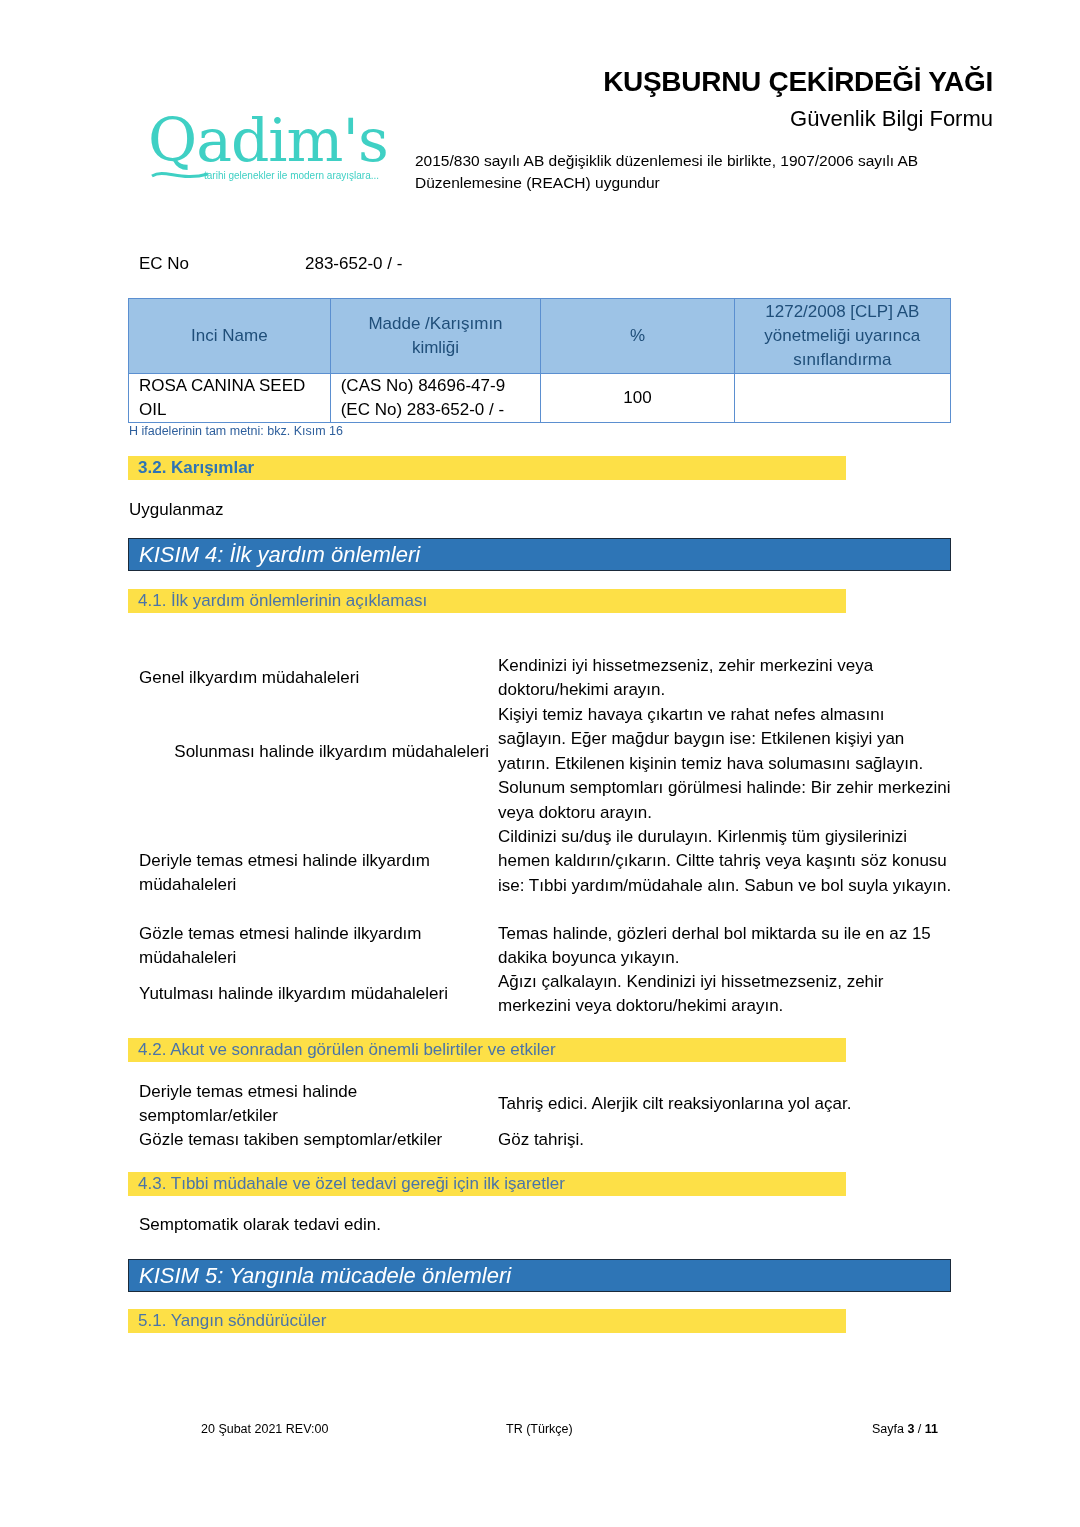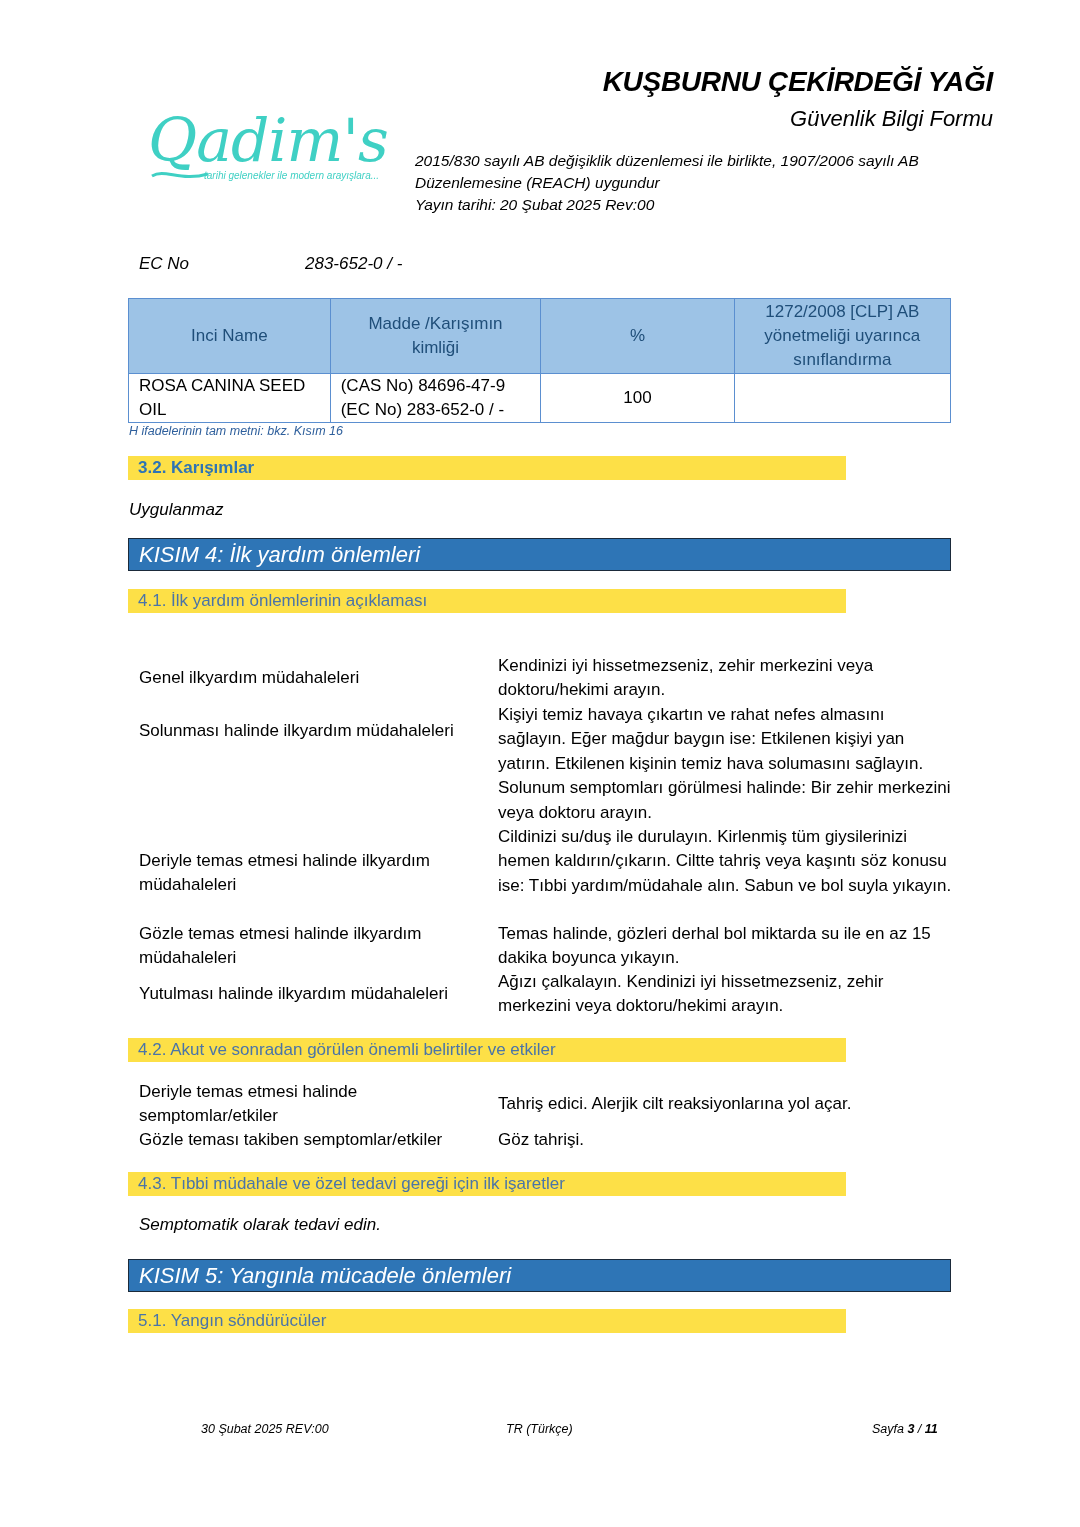--- a/index.html
+++ b/index.html
@@ -1,17 +1,17 @@
 <!DOCTYPE html>
 <html><head>
 <meta charset="utf-8">
 <style>
   html, body { margin:0; padding:0; background:#ffffff; }
   body { width:1080px; height:1527px; position:relative; font-family:"Liberation Sans", sans-serif; color:#000; overflow:hidden; }
-  .abs { position:absolute;font-style:italic; }
+  .abs { position:absolute; }
 
   
   .logo { left:148px; top:108px; width:240px; height:80px; }
   .logo-word { position:absolute; left:0; top:0; font-family:"DejaVu Serif", serif; font-size:60px; color:#3fd0c4; letter-spacing:-1px; line-height:64px; font-weight:normal; }
   .logo-tag { position:absolute; left:56px; top:62px; font-size:10px; color:#3fd0c4; white-space:nowrap; }
   .logo-swash { position:absolute; left:2px; top:58px; width:60px; height:18px; }
 
   .doc-title { right:87px; top:66px; font-size:28px; font-weight:bold; text-align:right; white-space:nowrap; letter-spacing:-0.3px; }
   .doc-subtitle { right:87px; top:106px; font-size:22px; text-align:right; white-space:nowrap; }
   .reg-text { left:415px; top:150px; font-size:15.5px; line-height:22px; }
@@ -52,21 +52,20 @@
     <path d="M2 10 C 15 2, 30 16, 58 8" stroke="#3fd0c4" stroke-width="3" fill="none"></path>
   </svg>
   <span class="logo-tag">tarihi gelenekler ile modern arayışlara...</span>
 </div>
 
 <div class="abs doc-title">KUŞBURNU ÇEKİRDEĞİ YAĞI</div>
 <div class="abs doc-subtitle">Güvenlik Bilgi Formu</div>
 <div class="abs reg-text">
   <div>2015/830 sayılı AB değişiklik düzenlemesi ile birlikte, 1907/2006 sayılı AB</div>
   <div>Düzenlemesine (REACH) uygundur</div>
-  <div>Yayın tarihi: 20 Şubat 2025  Rev:00</div>
 </div>
 
 <div class="abs ec-label">EC No</div>
 <div class="abs ec-value">283-652-0 / -</div>
 
 <table class="comp">
   <thead>
     <tr>
       <th class="c1">Inci Name</th>
       <th class="c2">Madde /Karışımın kimliği</th>
@@ -96,21 +95,21 @@
 <div class="section" style="top:538px;">
   <span>KISIM 4: İlk yardım önlemleri</span>
 </div>
 <div class="subband light" style="top:589px;">
   <span>4.1. İlk yardım önlemlerinin açıklaması</span>
 </div>
 
 <div class="lbl" style="top:666px;">Genel ilkyardım müdahaleleri</div>
 <div class="val" style="top:654px;">Kendinizi iyi hissetmezseniz, zehir merkezini veya doktoru/hekimi arayın.</div>
 
-<div class="lbl" style="top:719px;">Solunması halinde ilkyardım müdahaleleri</div>
+<div class="lbl" style="top:740px;text-align:right;">Solunması halinde ilkyardım müdahaleleri</div>
 <div class="val" style="top:703px;">Kişiyi temiz havaya çıkartın ve rahat nefes almasını sağlayın. Eğer mağdur baygın ise: Etkilenen kişiyi yan yatırın. Etkilenen kişinin temiz hava solumasını sağlayın. Solunum semptomları görülmesi halinde: Bir zehir merkezini veya doktoru arayın.</div>
 
 <div class="lbl" style="top:849px;">Deriyle temas etmesi halinde ilkyardım müdahaleleri</div>
 <div class="val" style="top:825px;">Cildinizi su/duş ile durulayın. Kirlenmiş tüm giysilerinizi hemen kaldırın/çıkarın. Ciltte tahriş veya kaşıntı söz konusu ise: Tıbbi yardım/müdahale alın. Sabun ve bol suyla yıkayın.</div>
 
 <div class="lbl" style="top:922px;">Gözle temas etmesi halinde ilkyardım müdahaleleri</div>
 <div class="val" style="top:922px;">Temas halinde, gözleri derhal bol miktarda su ile en az 15 dakika boyunca yıkayın.</div>
 
 <div class="lbl" style="top:982px;">Yutulması halinde ilkyardım müdahaleleri</div>
 <div class="val" style="top:970px;">Ağızı çalkalayın. Kendinizi iyi hissetmezseniz, zehir merkezini veya doktoru/hekimi arayın.</div>
@@ -128,15 +127,15 @@
 </div>
 <div class="abs plain" style="left:139px; top:1213px;">Semptomatik olarak tedavi edin.</div>
 
 <div class="section" style="top:1259px;">
   <span>KISIM 5: Yangınla mücadele önlemleri</span>
 </div>
 <div class="subband light" style="top:1309px;">
   <span>5.1. Yangın söndürücüler</span>
 </div>
 
-<div class="abs footer" style="left:201px;">30 Şubat 2025 REV:00</div>
+<div class="abs footer" style="left:201px;">20 Şubat 2021 REV:00</div>
 <div class="abs footer" style="left:506px;text-align:right;">TR (Türkçe)</div>
 <div class="abs footer" style="left:872px;"><span>Sayfa </span><b>3</b><span> / </span><b>11</b></div>
 
 </body></html>

